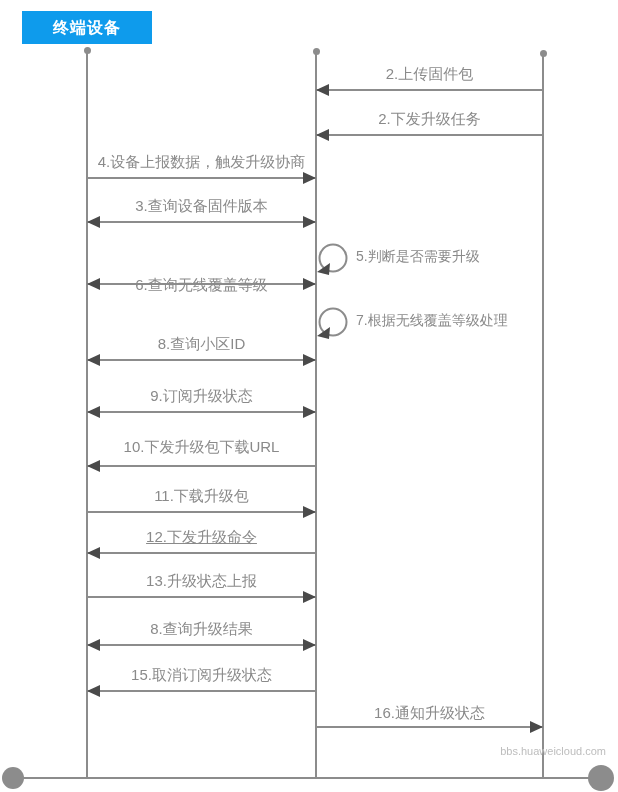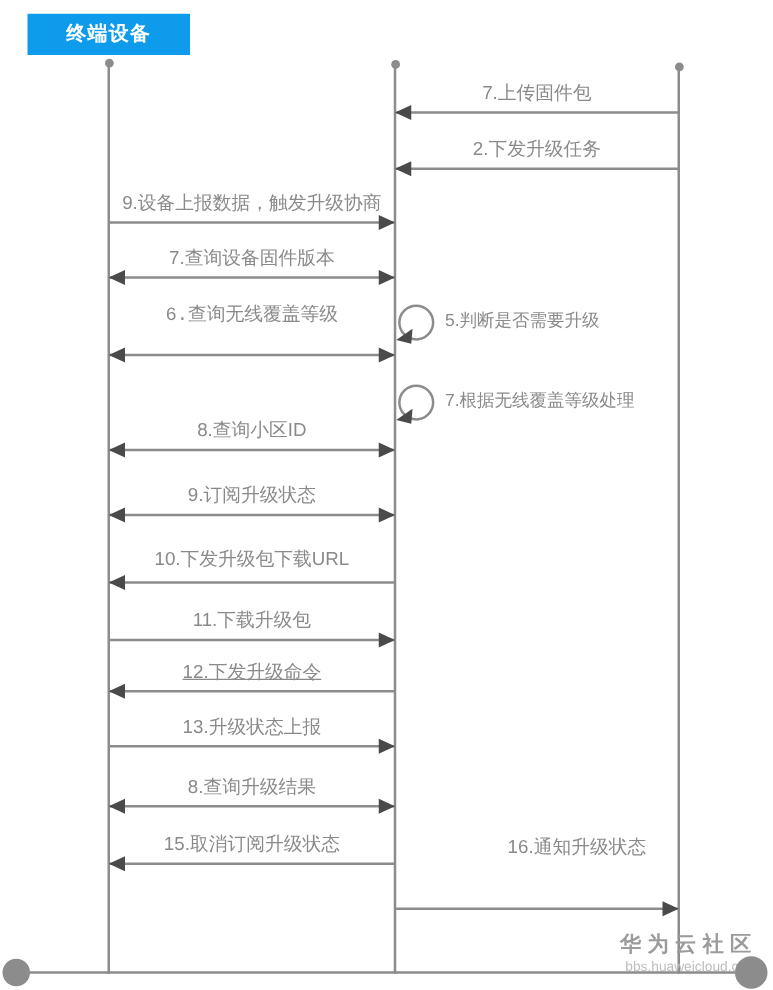--- a/index.html
+++ b/index.html
@@ -45,40 +45,40 @@
   <div class="top-dot" style="left:313px;top:48px"></div>
   <div class="top-dot" style="left:540px;top:50px"></div>
 
   <div class="lifeline" style="left:86px;top:49px;height:730px"></div>
   <div class="lifeline" style="left:315px;top:50px;height:729px"></div>
   <div class="lifeline" style="left:542px;top:52px;height:727px"></div>
 
   <div id="messages">
       <div class="msg-line" style="left: 316px; top: 89px; width: 227px;"></div>
       <div class="head head-left" style="top: 84px; left: 316px;"></div>
-      <div class="msg-label" style="left: 429.5px; top: 65px;">7.上传固件包</div>
+      <div class="msg-label" style="left: 429.5px; top: 65px;">2.上传固件包</div>
       <div class="msg-line" style="left: 316px; top: 134px; width: 227px;"></div>
       <div class="head head-left" style="top: 129px; left: 316px;"></div>
       <div class="msg-label" style="left: 429.5px; top: 110px;">2.下发升级任务</div>
       <div class="msg-line" style="left: 87px; top: 177px; width: 229px;"></div>
       <div class="head head-right" style="top: 172px; left: 303px;"></div>
-      <div class="msg-label" style="left: 201.5px; top: 153px;">9.设备上报数据，触发升级协商</div>
+      <div class="msg-label" style="left: 201.5px; top: 153px;">4.设备上报数据，触发升级协商</div>
       <div class="msg-line" style="left: 87px; top: 221px; width: 229px;"></div>
       <div class="head head-right" style="top: 216px; left: 303px;"></div>
       <div class="head head-left" style="top: 216px; left: 87px;"></div>
-      <div class="msg-label" style="left: 201.5px; top: 197px;">7.查询设备固件版本</div>
+      <div class="msg-label" style="left: 201.5px; top: 197px;">3.查询设备固件版本</div>
       <svg width="38" height="38" class="self-loop" style="left: 316px; top: 242px;">
         <circle cx="17" cy="16" r="13.5" fill="none" stroke="#8c8c8c" stroke-width="2"></circle>
         <polygon points="1,30 14,21 13,33" fill="#4a4a4a"></polygon>
       </svg>
       <div class="self-label" style="left: 356px; top: 248px;">5.判断是否需要升级</div>
       <div class="msg-line" style="left: 87px; top: 283px; width: 229px;"></div>
       <div class="head head-right" style="top: 278px; left: 303px;"></div>
       <div class="head head-left" style="top: 278px; left: 87px;"></div>
-      <div class="msg-label" style="left: 201.5px; top: 242px; font-family: Liberation Mono, monospace;">6.查询无线覆盖等级</div>
+      <div class="msg-label" style="left: 201.5px; top: 276px;">6.查询无线覆盖等级</div>
       <svg width="38" height="38" class="self-loop" style="left: 316px; top: 306px;">
         <circle cx="17" cy="16" r="13.5" fill="none" stroke="#8c8c8c" stroke-width="2"></circle>
         <polygon points="1,30 14,21 13,33" fill="#4a4a4a"></polygon>
       </svg>
       <div class="self-label" style="left: 356px; top: 312px;">7.根据无线覆盖等级处理</div>
       <div class="msg-line" style="left: 87px; top: 359px; width: 229px;"></div>
       <div class="head head-right" style="top: 354px; left: 303px;"></div>
       <div class="head head-left" style="top: 354px; left: 87px;"></div>
       <div class="msg-label" style="left: 201.5px; top: 335px;">8.查询小区ID</div>
       <div class="msg-line" style="left: 87px; top: 411px; width: 229px;"></div>
@@ -99,25 +99,24 @@
       <div class="msg-label" style="left: 201.5px; top: 572px;">13.升级状态上报</div>
       <div class="msg-line" style="left: 87px; top: 644px; width: 229px;"></div>
       <div class="head head-right" style="top: 639px; left: 303px;"></div>
       <div class="head head-left" style="top: 639px; left: 87px;"></div>
       <div class="msg-label" style="left: 201.5px; top: 620px;">8.查询升级结果</div>
       <div class="msg-line" style="left: 87px; top: 690px; width: 229px;"></div>
       <div class="head head-left" style="top: 685px; left: 87px;"></div>
       <div class="msg-label" style="left: 201.5px; top: 666px;">15.取消订阅升级状态</div>
       <div class="msg-line" style="left: 316px; top: 726px; width: 227px;"></div>
       <div class="head head-right" style="top: 721px; left: 530px;"></div>
-      <div class="msg-label" style="left: 429.5px; top: 668px; margin-left: 32px;">16.通知升级状态</div>
+      <div class="msg-label" style="left: 429.5px; top: 704px;">16.通知升级状态</div>
     </div>
 
   <div class="watermark">
-    <div class="wm-title">华为云社区</div>
     <div class="wm-site">bbs.huaweicloud.com</div>
   </div>
 
   <div class="bottom-line" style="left:13px;top:777px;width:588px"></div>
   <div class="end-dot" style="left:2px;top:767px;width:22px;height:22px"></div>
   <div class="end-dot" style="left:588px;top:765px;width:26px;height:26px"></div>
 
 </div>
 
 </body></html>

